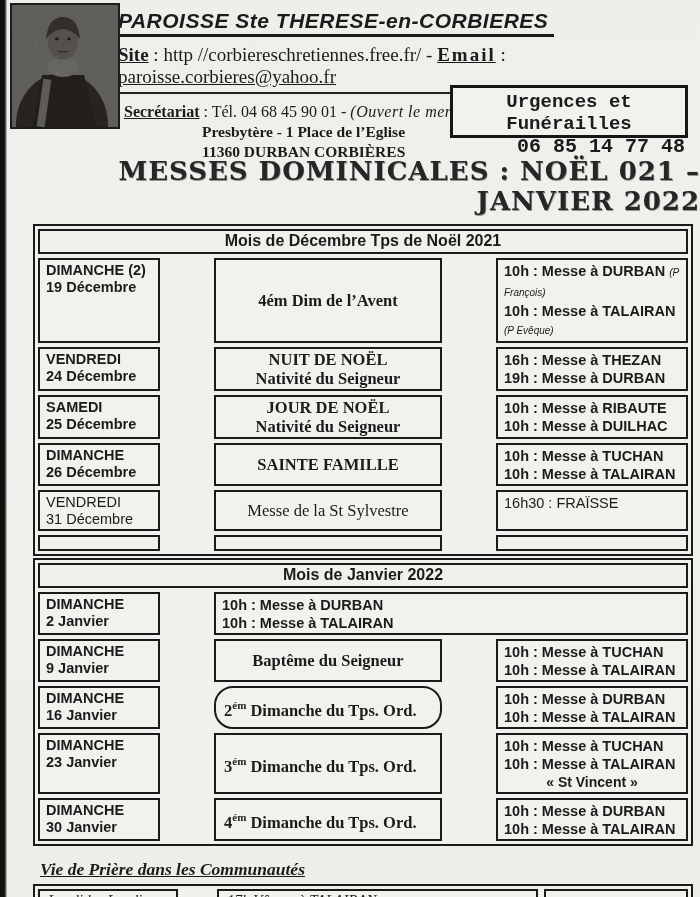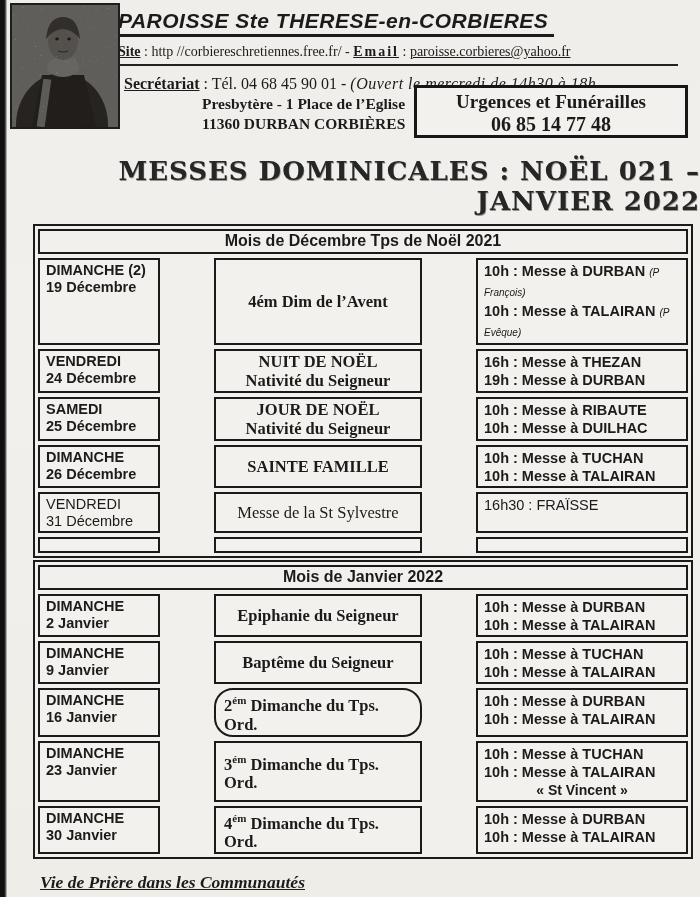--- a/index.html
+++ b/index.html
@@ -11,48 +11,48 @@
                background:linear-gradient(90deg,#101010 0 60%, #6b6b6b 85%, rgba(0,0,0,0)); z-index:5; }
 
   
   .header { position:relative; height:142px; padding:3px 8px 0 10px; }
   .photo-frame { position:absolute; left:10px; top:3px; width:110px; height:126px;
                  border:2px solid #1d1d1d; background:#cfccc6; }
   .photo-frame svg { display:block; width:100%; height:100%; }
   .header-text { margin-left:106px; padding-top:6px; }
   .parish-title { display:inline-block; font-size:21px; font-weight:bold; font-style:italic;
                   letter-spacing:0.5px; border-bottom:3px solid #1b1b1b; padding:0 6px 1px 2px; }
-  .site-line { font-family:"Liberation Serif",serif; font-size:14px; margin-top:7px;
+  .site-line { font-family:"Liberation Serif",serif; font-size:19px; margin-top:7px;
                border-bottom:2px solid #222; padding-bottom:4px; padding-left:2px; width:562px; }
   .lbl-u { font-weight:bold; text-decoration:underline; }
   .spaced { letter-spacing:2px; }
   .u-val { text-decoration:underline; }
   .secretariat-line { font-family:"Liberation Serif",serif; font-size:16px; margin-top:9px; padding-left:8px; }
   .secretariat-note { font-style:italic; letter-spacing:0.5px; }
   .addr { font-family:"Liberation Serif",serif; font-weight:bold; font-size:15.5px; padding-left:86px; margin-top:2px; }
-  .urgences-box { position:absolute; right:12px; top:85px; width:274px; height:53px;
+  .urgences-box { position:absolute; right:12px; top:85px; width:238px; height:53px;
                   border:3px solid #161616; background:#f2f1ed; text-align:center;
-                  font-family:Liberation Serif, serif; font-weight:bold; padding-top:3px; z-index:4; }
+                  font-family:Liberation Mono, monospace; font-weight:bold; padding-top:3px; z-index:4; }
   .urgences-box .l1 { font-size:19px; }
-  .urgences-box .l2 { font-size:20px; }
+  .urgences-box .l2 { font-size:20px;text-align:right; }
 
   
   .main-title { text-align:right; font-family:"DejaVu Serif",serif; font-weight:bold;
                 font-size:26px; letter-spacing:1px; margin-top:14px; color:#262626;
                 text-shadow:0.7px 0.7px 0 rgba(40,40,40,0.45); }
 
   
   .mtable { width:660px; margin:8px 0 0 33px; border:2px solid #1a1a1a; padding:1px 0; background:#f1f0ec; }
   .mtable + .mtable { margin-top:2px; }
   .sec-header { border:2px solid #1a1a1a; margin:2px 3px; text-align:center;
                 font-weight:bold; font-size:16px; padding:1px 0 2px; }
   .mrow { display:flex;gap:48px; }
   .cell { border:2px solid #1a1a1a; margin:2px 3px; padding:1px 6px; background:#f2f1ed; }
   .c1 { width:122px; font-weight:bold; font-size:14.5px; line-height:17px; padding-top:2px; }
-  .c2 { width:208px; font-family:"Liberation Serif",serif; font-weight:bold; font-size:16.5px;
+  .c2 { width:228px; font-family:"Liberation Serif",serif; font-weight:bold; font-size:16.5px;
         line-height:19px; text-align:center; display:flex; flex-direction:column; justify-content:center; }
   .c3 { flex:1; font-weight:bold; font-size:14.5px; line-height:18px; padding-top:2px; }
   .c2 sup { font-size:11px; }
   .note { font-weight:normal; font-style:italic; font-size:10px; }
   .normal { font-weight:normal; }
   .center-line { text-align:center; font-weight:bold; font-size:14px; }
   .empty-cell { height:16px; }
 
   
   .prayer-heading { margin:13px 0 0 40px; font-family:"Liberation Serif",serif;
@@ -201,23 +201,20 @@
   </div>
 
   <div class="mtable">
     <div class="sec-header">Mois de Janvier 2022</div>
 
     <div class="mrow">
       <div class="cell c1">
         <div>DIMANCHE</div>
         <div>2 Janvier</div>
       </div>
-      <div class="cell c2">
-        <div>Epiphanie du Seigneur</div>
-      </div>
       <div class="cell c3">
         <div>10h : Messe à DURBAN</div>
         <div>10h : Messe à TALAIRAN</div>
       </div>
     </div>
 
     <div class="mrow">
       <div class="cell c1">
         <div>DIMANCHE</div>
         <div>9 Janvier</div>

